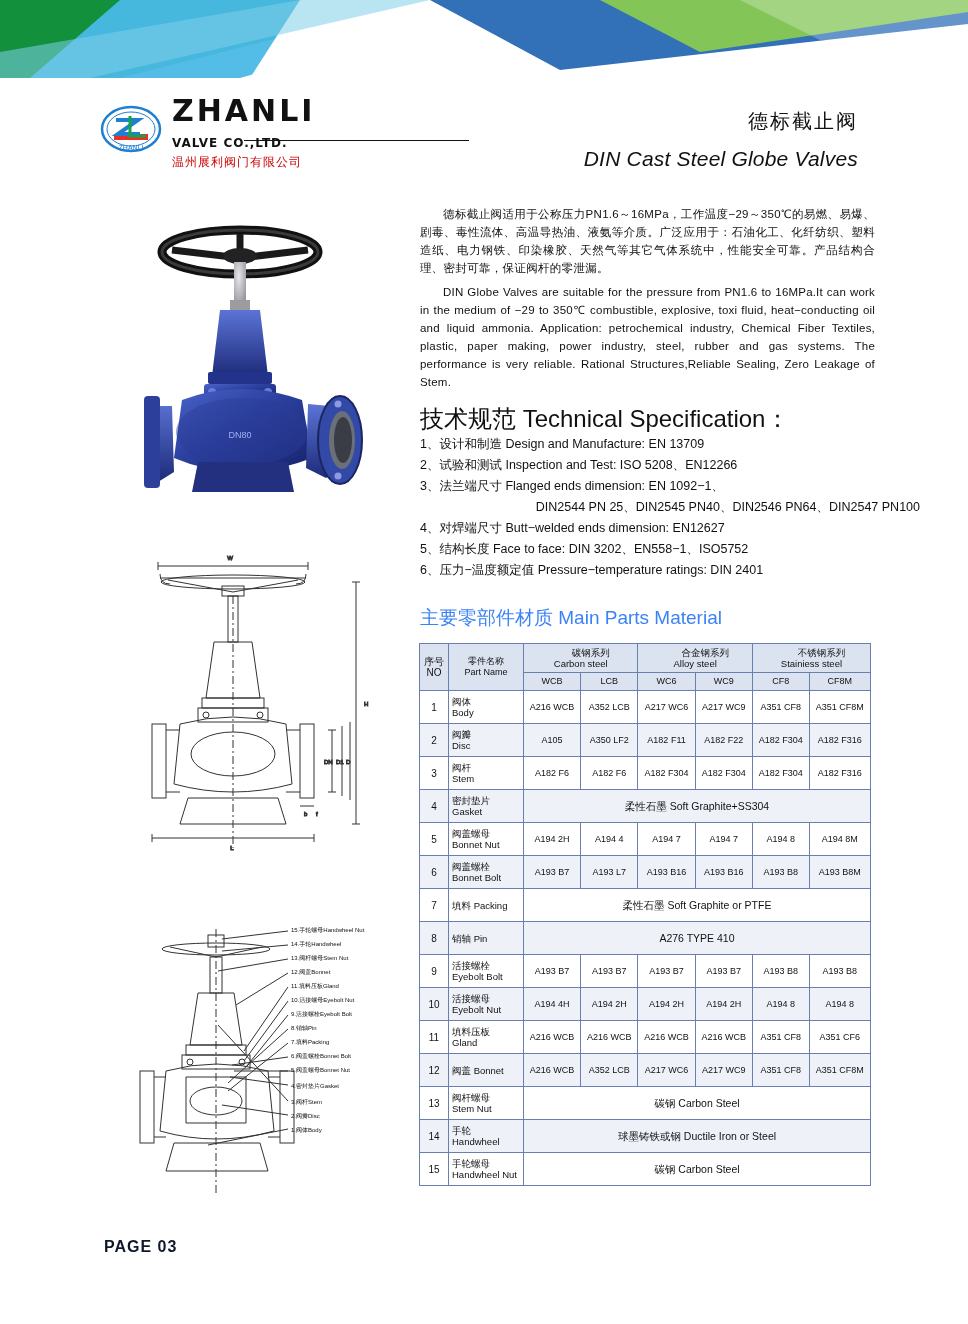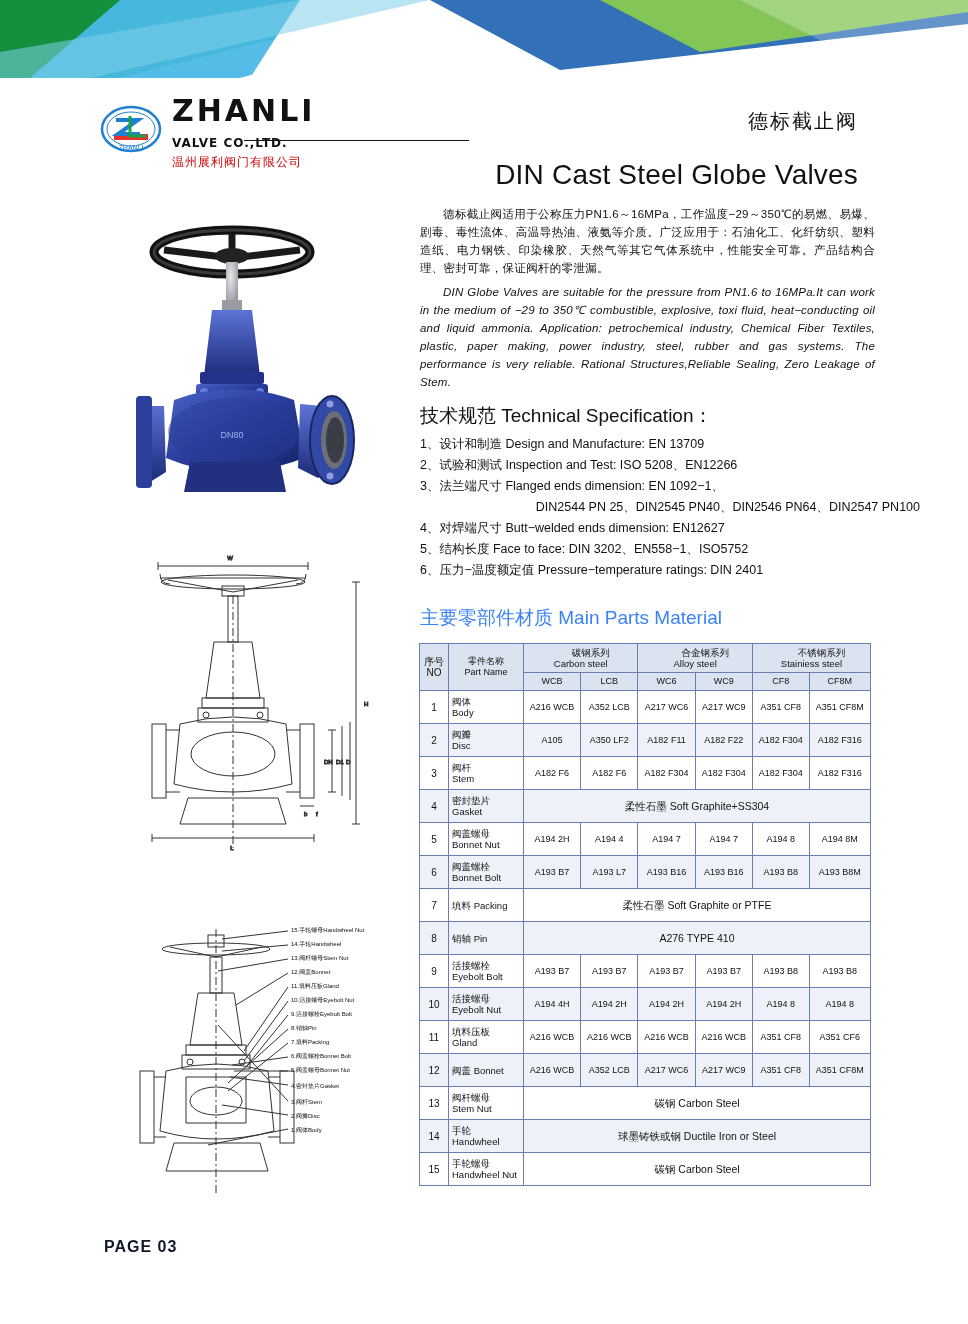--- a/index.html
+++ b/index.html
@@ -18,30 +18,30 @@
   .logo-block{position:absolute;left:100px;top:96px;width:300px;height:72px;}
   .logo-mark{position:absolute;left:0;top:2px;width:62px;height:62px;}
   .logo-text{position:absolute;left:72px;top:0px;}
   .logo-name{font-family:"DejaVu Sans", sans-serif;font-weight:bold;font-size:30px;letter-spacing:3px;color:#111;line-height:30px;}
   .logo-sub{font-family:"DejaVu Sans", sans-serif;font-weight:bold;font-size:12px;letter-spacing:1px;color:#111;margin-top:2px;}
   .logo-cn{font-size:12px;color:#c00;margin-top:4px;letter-spacing:1px;}
   .logo-rule{position:absolute;left:72px;top:44px;width:225px;height:1px;background:#111;}
 
   .title-block{position:absolute;right:110px;top:108px;text-align:right;}
   .title-cn{font-size:20px;color:#111;letter-spacing:2px;}
-  .title-en{font-size:28px;color:#111;margin-top:24px;letter-spacing:0.2px;}
+  .title-en{font-size:21px;color:#111;margin-top:12px;letter-spacing:0.2px;font-style:italic;}
 
   
   .intro{position:absolute;left:420px;top:205px;width:455px;}
   .intro p{margin:0 0 6px 0;font-size:11.5px;line-height:18px;color:#111;text-align:justify;}
   .intro p.cn{text-indent:2em;letter-spacing:0.3px;}
-  .intro p.en{text-indent:2em;letter-spacing:0.2px;font-style:italic;}
-
-  
-  .spec-head{position:absolute;left:420px;top:403px;font-size:19px;color:#111;}
+  .intro p.en{text-indent:2em;letter-spacing:0.2px;}
+
+  
+  .spec-head{position:absolute;left:420px;top:403px;font-size:24px;color:#111;}
   .spec-list{position:absolute;left:420px;top:434px;width:500px;}
   .spec-list li{list-style:none;font-size:12.5px;line-height:21px;color:#111;}
   .spec-list .cont{padding-left:22px;text-align:right;}
 
   
   .parts-head{position:absolute;left:420px;top:605px;font-size:19px;color:#3b82f6;}
 
   
   .tbl-wrap{position:absolute;left:419px;top:643px;width:452px;}
   table{border-collapse:collapse;width:452px;font-size:9px;color:#111;}
@@ -55,21 +55,21 @@
   .pn{text-align:left;padding-left:3px;font-size:9.5px;line-height:11px;}
   .pn .cn{display:block;}
   .pn .en{display:block;}
   .no{width:26px;font-size:10px;}
   .span-all{font-size:10.5px;}
 
   
   .page-no{position:absolute;left:104px;top:1238px;font-size:16px;font-weight:bold;color:#0f172a;letter-spacing:1px;}
 
   
-  .photo{position:absolute;left:104px;top:200px;width:280px;height:330px;}
+  .photo{position:absolute;left:112px;top:200px;width:280px;height:330px;}
   .draw1{position:absolute;left:118px;top:548px;width:290px;height:330px;}
   .draw2{position:absolute;left:118px;top:905px;width:300px;height:320px;}
   .dwg-label{font-size:6px;fill:#111;font-family:"Liberation Sans",sans-serif;}
 </style>
 </head>
 <body>
 
 <div class="banner">
   <svg width="968" height="78" viewBox="0 0 968 78">
     <rect x="0" y="0" width="968" height="78" fill="#ffffff"></rect>

